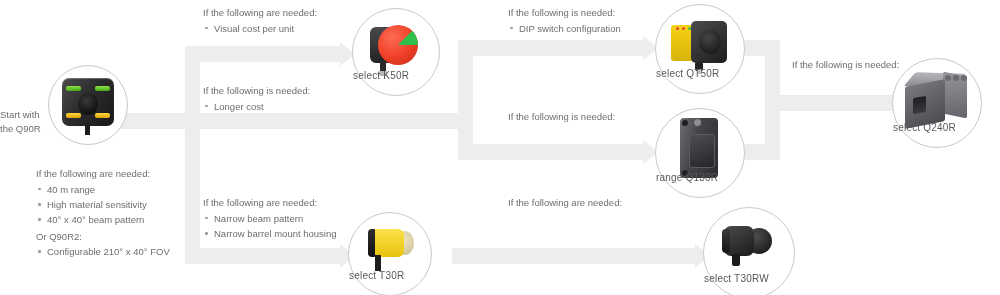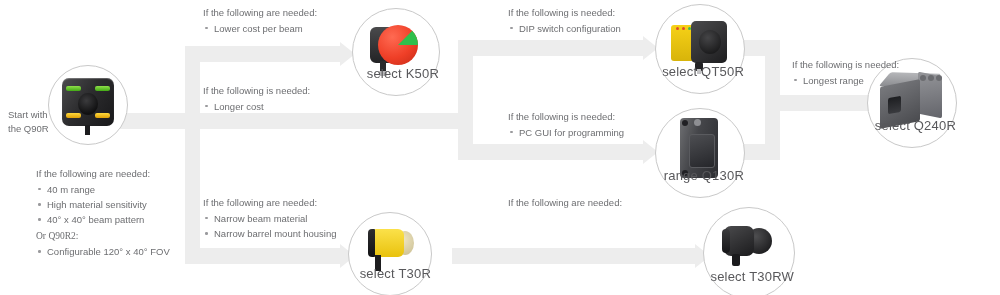--- a/index.html
+++ b/index.html
@@ -14,31 +14,31 @@
   .arrowhead{position:absolute;width:0;height:0;
              border-top:12px solid transparent;
              border-bottom:12px solid transparent;
              border-left:15px solid #ededed;}
 
   
   .node{position:absolute;border-radius:50%;border:1px solid #c9c9c9;
         background:#ffffff;display:flex;flex-direction:column;
         align-items:center;justify-content:flex-start;box-sizing:border-box;}
   .node .art{position:relative;flex:0 0 auto;}
-  .node .cap{position:absolute;bottom:14px;left:0;right:0;text-align:right;
-             font-size:13px;color:#58585b;letter-spacing:.2px;}
+  .node .cap{position:absolute;bottom:14px;left:0;right:0;text-align:left;
+             font-size:10px;color:#58585b;letter-spacing:.2px;}
 
   
   .tblock{position:absolute;color:#6d6e71;font-size:9.5px;line-height:1.45;}
   .tblock .hd{margin:0 0 2px 0;white-space:nowrap;}
   .tblock ul{list-style:none;margin:0;padding:0;}
   .tblock li{position:relative;padding-left:11px;white-space:nowrap;margin:1.5px 0;}
   .tblock li:before{content:"";position:absolute;left:2px;top:5px;
                     width:2.5px;height:2.5px;background:#9a9a9d;border-radius:50%;}
-  .tblock .sub{margin:3px 0 1px 0;white-space:nowrap;font-family:Liberation Serif, serif;}
+  .tblock .sub{margin:3px 0 1px 0;white-space:nowrap;}
 
   .startlbl{position:absolute;color:#6d6e71;font-size:9.5px;line-height:1.5;text-align:left;}
 
   
 
   
   .q90r{width:56px;height:54px;}
   .q90r .body{position:absolute;left:2px;top:0;width:52px;height:48px;
       border-radius:7px;background:linear-gradient(125deg,#4c4c4e 0%,#2c2c2e 45%,#18181a 100%);
       box-shadow:inset 0 1px 1px rgba(255,255,255,.28);}
@@ -150,21 +150,21 @@
 
   <div class="conn" style="left:742px;top:40px;width:38px;height:16px;"></div>
   <div class="conn" style="left:742px;top:144px;width:38px;height:16px;"></div>
   <div class="conn" style="left:765px;top:40px;width:15px;height:120px;"></div>
   <div class="conn" style="left:765px;top:95px;width:131px;height:16px;"></div>
   <div class="arrowhead" style="left:896px;top:91px;"></div>
 
   <div class="conn" style="left:452px;top:248px;width:243px;height:16px;"></div>
   <div class="arrowhead" style="left:695px;top:244px;"></div>
 
-  <div class="startlbl" style="left:8px;top:108px;width:58px;">
+  <div class="startlbl" style="left:0;top:108px;width:58px;">
     <div>Start with</div>
     <div>the Q90R</div>
   </div>
 
   <div class="node" style="left:48px;top:65px;width:80px;height:80px;justify-content:center;">
     <div class="art q90r">
       <div class="body"></div>
       <div class="lens"></div>
       <div class="led g1"></div>
         <div class="led g2"></div>
@@ -203,21 +203,21 @@
     <div class="art q130r">
       <div class="body"></div>
         <div class="b1"></div>
         <div class="b2"></div>
       <div class="win"></div>
         <div class="b3"></div>
     </div>
     <div class="cap">range Q130R</div>
   </div>
 
-  <div class="node" style="left:867px;top:58px;width:90px;height:90px;padding-top:12px;">
+  <div class="node" style="left:892px;top:58px;width:90px;height:90px;padding-top:12px;">
     <div class="art q240r">
       <div class="top"></div>
       <div class="side"></div>
       <div class="front"></div>
       <div class="lensr"></div>
       <div class="knob k1"></div>
         <div class="knob k2"></div>
         <div class="knob k3"></div>
     </div>
     <div class="cap">select Q240R</div>
@@ -245,63 +245,57 @@
 
   <div class="tblock" style="left:36px;top:167px;">
     <div class="hd">If the following are needed:</div>
     <ul>
       <li>40 m range</li>
       <li>High material sensitivity</li>
       <li>40° x 40° beam pattern</li>
     </ul>
     <div class="sub">Or Q90R2:</div>
     <ul>
-      <li>Configurable 120° x 40° FOV</li>
+      <li>Configurable 210° x 40° FOV</li>
     </ul>
   </div>
 
   <div class="tblock" style="left:203px;top:6px;">
     <div class="hd">If the following are needed:</div>
     <ul>
-      <li>Lower cost per beam</li>
+      <li>Visual cost per unit</li>
     </ul>
   </div>
 
   <div class="tblock" style="left:203px;top:84px;">
     <div class="hd">If the following is needed:</div>
     <ul>
       <li>Longer cost</li>
     </ul>
   </div>
 
   <div class="tblock" style="left:508px;top:6px;">
     <div class="hd">If the following is needed:</div>
     <ul>
       <li>DIP switch configuration</li>
     </ul>
   </div>
 
   <div class="tblock" style="left:508px;top:110px;">
     <div class="hd">If the following is needed:</div>
-    <ul>
-      <li>PC GUI for programming</li>
-    </ul>
   </div>
 
   <div class="tblock" style="left:792px;top:58px;">
     <div class="hd">If the following is needed:</div>
-    <ul>
-      <li>Longest range</li>
-    </ul>
   </div>
 
   <div class="tblock" style="left:203px;top:196px;">
     <div class="hd">If the following are needed:</div>
     <ul>
-      <li>Narrow beam material</li>
+      <li>Narrow beam pattern</li>
       <li>Narrow barrel mount housing</li>
     </ul>
   </div>
 
   <div class="tblock" style="left:508px;top:196px;">
     <div class="hd">If the following are needed:</div>
   </div>
 
 </div>
 

